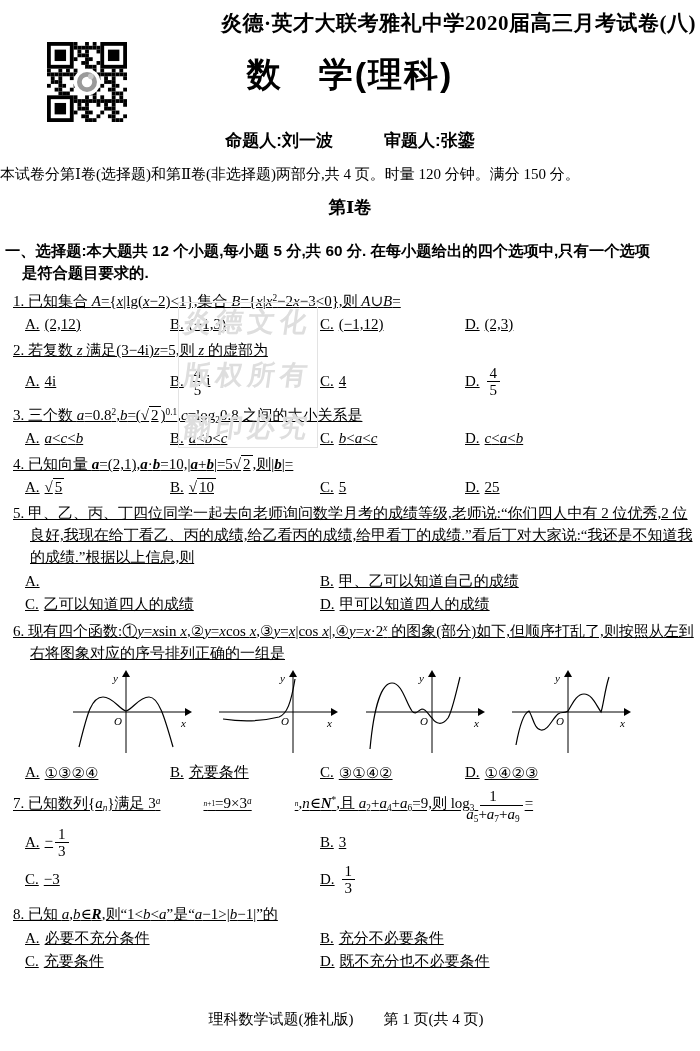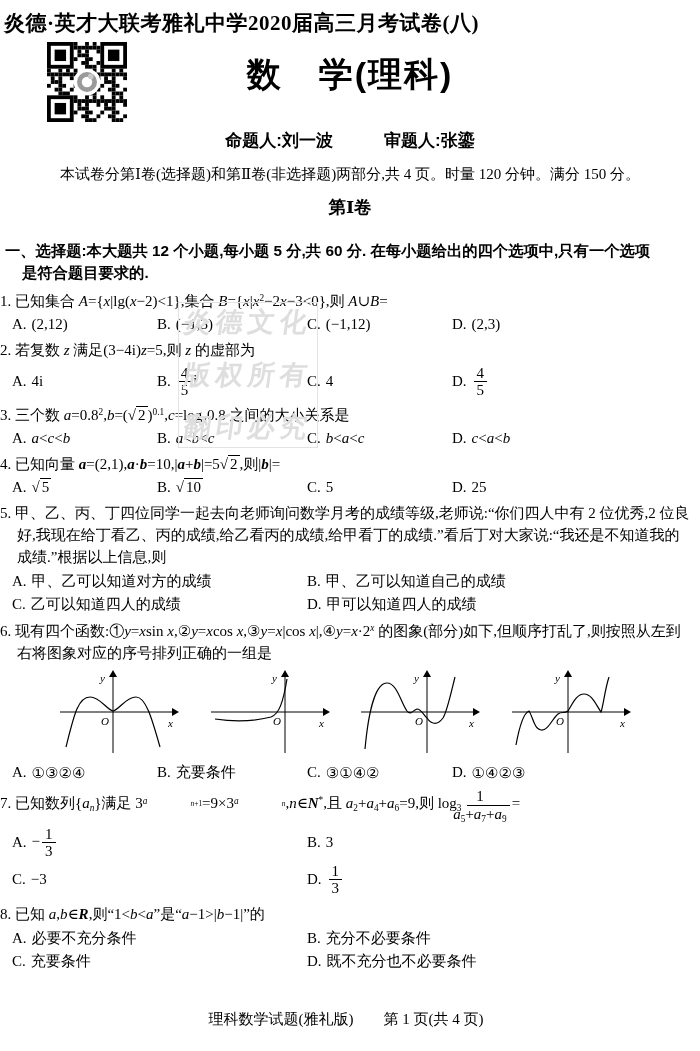--- a/index.html
+++ b/index.html
@@ -6,33 +6,33 @@
   .page{position:relative;width:700px;height:1051px;background:#fff;color:#000;
         font-family:"Liberation Serif","DejaVu Serif",serif;font-size:15px;overflow:hidden;}
   
   .watermark{position:absolute;left:178px;top:302px;width:138px;height:132px;
              border:1px solid #e3e3e3;display:flex;flex-direction:column;
              justify-content:space-between;align-items:center;padding:6px 0;
              pointer-events:none;}
   .wline{font-size:27px;font-weight:bold;color:#dedede;letter-spacing:5px;
          white-space:nowrap;transform:skewX(-8deg);line-height:1;}
   
-  .hdr-title{text-align:left;margin:0 4px;padding-top:9px;font-size:21px;font-weight:bold;letter-spacing:.5px;}
+  .hdr-title{text-align:right;margin:0 4px;padding-top:9px;font-size:21px;font-weight:bold;letter-spacing:.5px;}
   .qr{position:absolute;left:45px;top:42px;width:84px;height:80px;}
   .subject{text-align:center;margin-top:15px;font-size:34px;font-weight:bold;
            font-family:"Liberation Sans","DejaVu Sans",sans-serif;letter-spacing:2px;}
   .examiners{text-align:center;margin-top:31px;font-size:17px;font-weight:bold;
              font-family:"Liberation Sans","DejaVu Sans",sans-serif;}
-  .intro{text-align:center;margin-top:13px;font-size:15px;}
+  .intro{margin-top:13px;font-size:15px;}
   .part{text-align:center;margin-top:11px;font-size:17.5px;font-weight:bold;}
   .sect{margin:21px 6px 0 5px;font-weight:bold;font-size:15.3px;line-height:22px;
         font-family:"Liberation Sans","DejaVu Sans",sans-serif;}
   .sect .l2{padding-left:17px;}
   
-  #questions{margin:0 6px 0 0;}
+  #questions{margin:0 6px 0 13px;text-decoration:underline;}
   .q{margin-top:6px;}
   .stem{padding-left:17px;text-indent:-17px;line-height:22px;}
   .opts{display:grid;padding-left:12px;margin-top:4px;row-gap:4px;align-items:center;}
   .cols-4{grid-template-columns:145px 150px 145px auto;}
   .cols-2{grid-template-columns:295px auto;}
   .opt{display:flex;align-items:center;}
   .olabel{margin-right:5px;}
   
   i{font-style:italic;}
   .bv{font-weight:bold;font-style:italic;}
@@ -328,21 +328,20 @@
             <span class="olabel">D.</span>
             <span>25</span>
           </div>
         </div>
       </div>
       <div class="q">
         <div class="stem">5. 甲、乙、丙、丁四位同学一起去向老师询问数学月考的成绩等级,老师说:“你们四人中有 2 位优秀,2 位良好,我现在给丁看乙、丙的成绩,给乙看丙的成绩,给甲看丁的成绩.”看后丁对大家说:“我还是不知道我的成绩.”根据以上信息,则</div>
         <div class="opts cols-2">
           <div class="opt">
             <span class="olabel">A.</span>
-            <span>甲、乙可以知道对方的成绩</span>
           </div>
           <div class="opt">
             <span class="olabel">B.</span>
             <span>甲、乙可以知道自己的成绩</span>
           </div>
           <div class="opt">
             <span class="olabel">C.</span>
             <span>乙可以知道四人的成绩</span>
           </div>
           <div class="opt">

